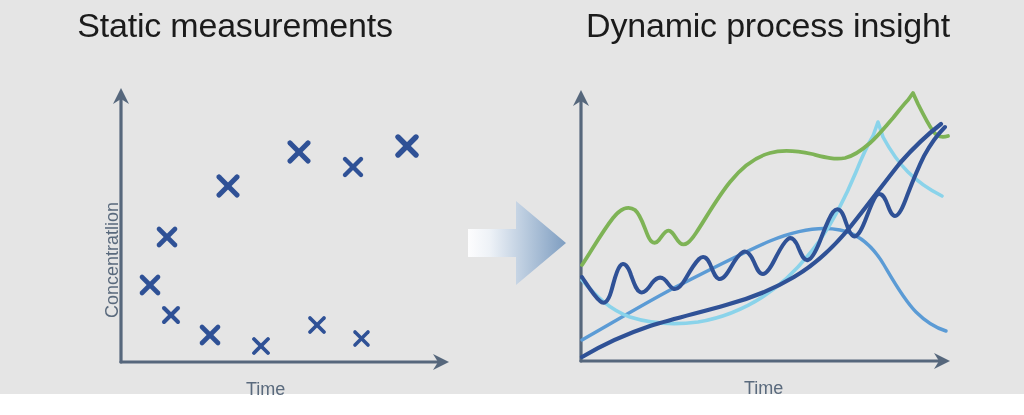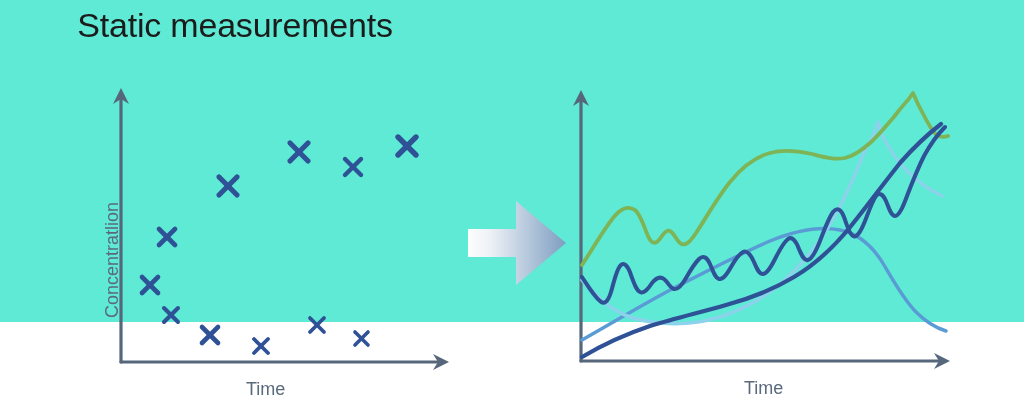--- a/index.html
+++ b/index.html
@@ -11,22 +11,22 @@
   body {
     width: 1024px;
     height: 415px;
     overflow: hidden;
     font-family: "Liberation Sans", sans-serif;
     position: relative;
   }
   .figure {
     position: relative;
     width: 1024px;
-    height: 322px;
-    background: #5eead4;
+    height: 394px;
+    background: #e5e5e5;
   }
   .panel {
     position: absolute;
     top: 0;
     height: 415px;
   }
   .panel-left  { left: 0;   width: 470px; }
   .panel-right { left: 512px; width: 512px; }
 
   .panel-title {
@@ -159,20 +159,21 @@
           <stop offset="60%" stop-color="#b7c9dd"></stop>
           <stop offset="100%" stop-color="#7e9dc0"></stop>
         </linearGradient>
       </defs>
       <path d="M 8 33 L 56 33 L 56 5 L 106 47 L 56 89 L 56 61 L 8 61 Z" fill="url(#arrowGrad)"></path>
     </svg>
   </div>
 
   <div class="panel panel-right">
 
+    <div class="panel-title">Dynamic process insight</div>
 
     <svg class="plot-svg" width="512" height="415" viewBox="0 0 512 415">
 
       <g>
         <line x1="69" y1="361" x2="69" y2="98" stroke="#56677c" stroke-width="3.2" stroke-linecap="round"></line>
         <path d="M 69 90 L 61 106 L 69 101 L 77 106 Z" fill="#56677c"></path>
       </g>
 
       <g>
         <line x1="69" y1="361" x2="429" y2="361" stroke="#56677c" stroke-width="3.2" stroke-linecap="round"></line>

